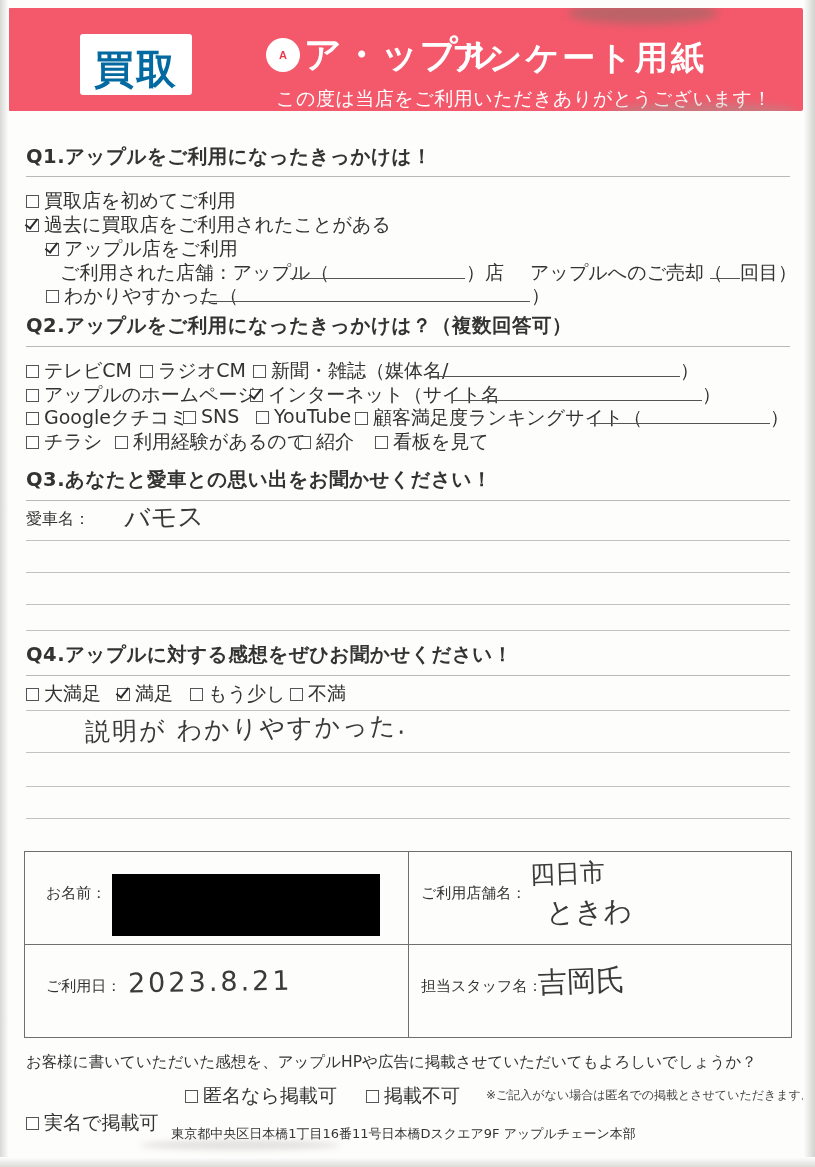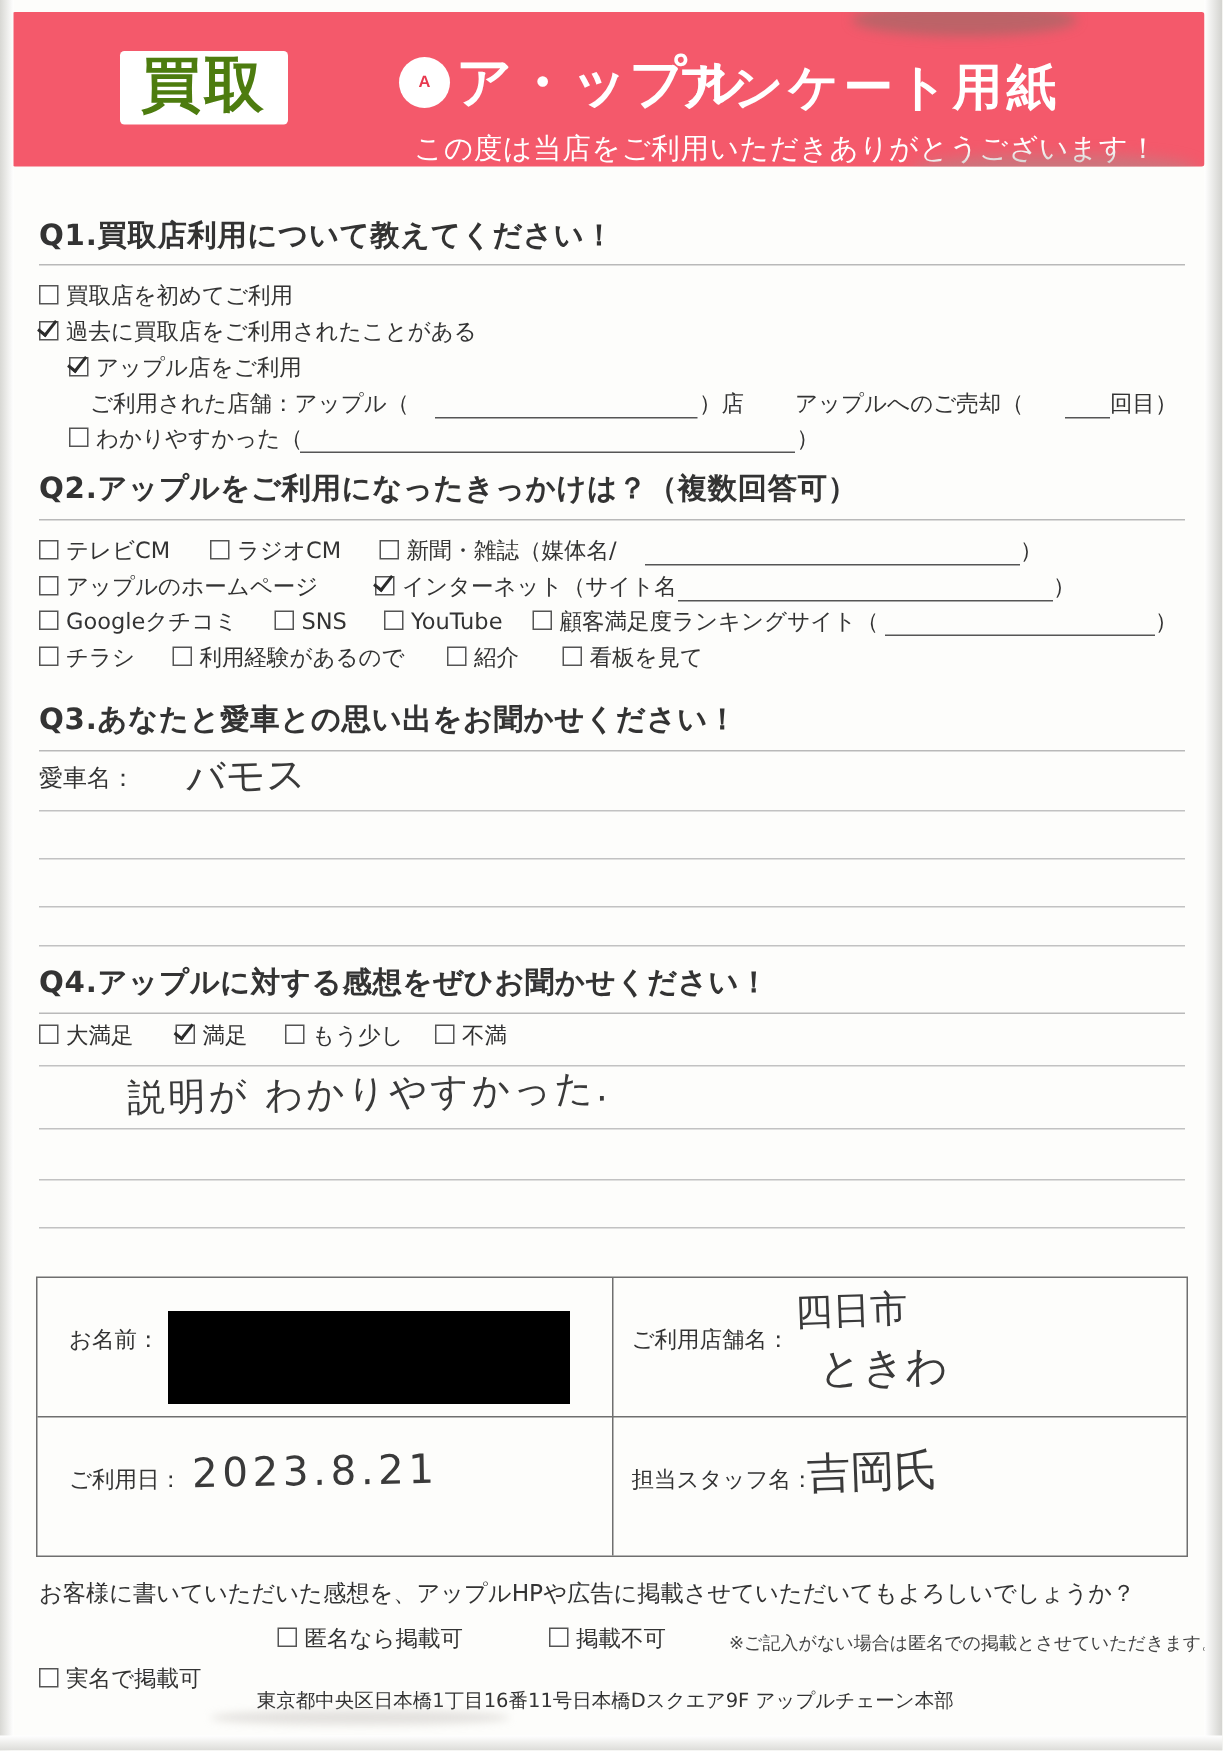--- a/index.html
+++ b/index.html
@@ -36,25 +36,25 @@
   .banner-inner {
     position: relative;
     width: 100%;
     height: 100%;
   }
   .kaitori-box {
     position: absolute;
     left: 72px;
     top: 26px;
     background: #ffffff;
-    color: #4d7c0f;
+    color: #0369a1;
     font-size: 40px;
     font-weight: bold;
     letter-spacing: 2px;
-    padding: 2px 14px 5px 14px;
+    padding: 14px 14px 5px 14px;
     border-radius: 3px;
     line-height: 1.05;
     font-family: "DejaVu Sans", sans-serif;
   }
   .apple-logo {
     position: absolute;
     left: 258px;
     top: 22px;
     display: flex;
     align-items: center;
@@ -130,21 +130,21 @@
     letter-spacing: 0.5px;
     font-family: "DejaVu Sans", sans-serif;
   }
   .rule {
     position: absolute;
     height: 1px;
     background: #b9b9b9;
   }
   .opt {
     position: absolute;
-    font-size: 15px;
+    font-size: 19px;
     color: #333;
     font-family: "DejaVu Sans", sans-serif;
     white-space: nowrap;
   }
   .cbox {
     display: inline-block;
     width: 11px;
     height: 11px;
     border: 1px solid #555;
     margin-right: 5px;
@@ -274,21 +274,21 @@
       <div class="apple-logo">
         <span class="apple-mark">A</span>
         <span class="apple-text">ア・ップル</span>
       </div>
       <div class="banner-title">アンケート用紙</div>
       <div class="banner-sub">この度は当店をご利用いただきありがとうございます！</div>
       <div class="banner-smudge2"></div>
     </div>
   </div>
 
-  <div class="qhead" style="left:26px; top:143px;">Q1.買取店利用について教えてください！</div>
+  <div class="qhead" style="left:26px; top:143px;">Q1.アップルをご利用になったきっかけは！</div>
   <div class="rule" style="left:26px; top:176px; width:764px;"></div>
 
   <div class="opt" style="left:26px; top:188px;">
     <span class="cbox"></span><span>買取店を初めてご利用</span>
   </div>
   <div class="opt" style="left:26px; top:212px;">
     <span class="cbox checked"></span><span>過去に買取店をご利用されたことがある</span>
   </div>
   <div class="opt" style="left:46px; top:236px;">
     <span class="cbox checked"></span><span>アップル店をご利用</span>

